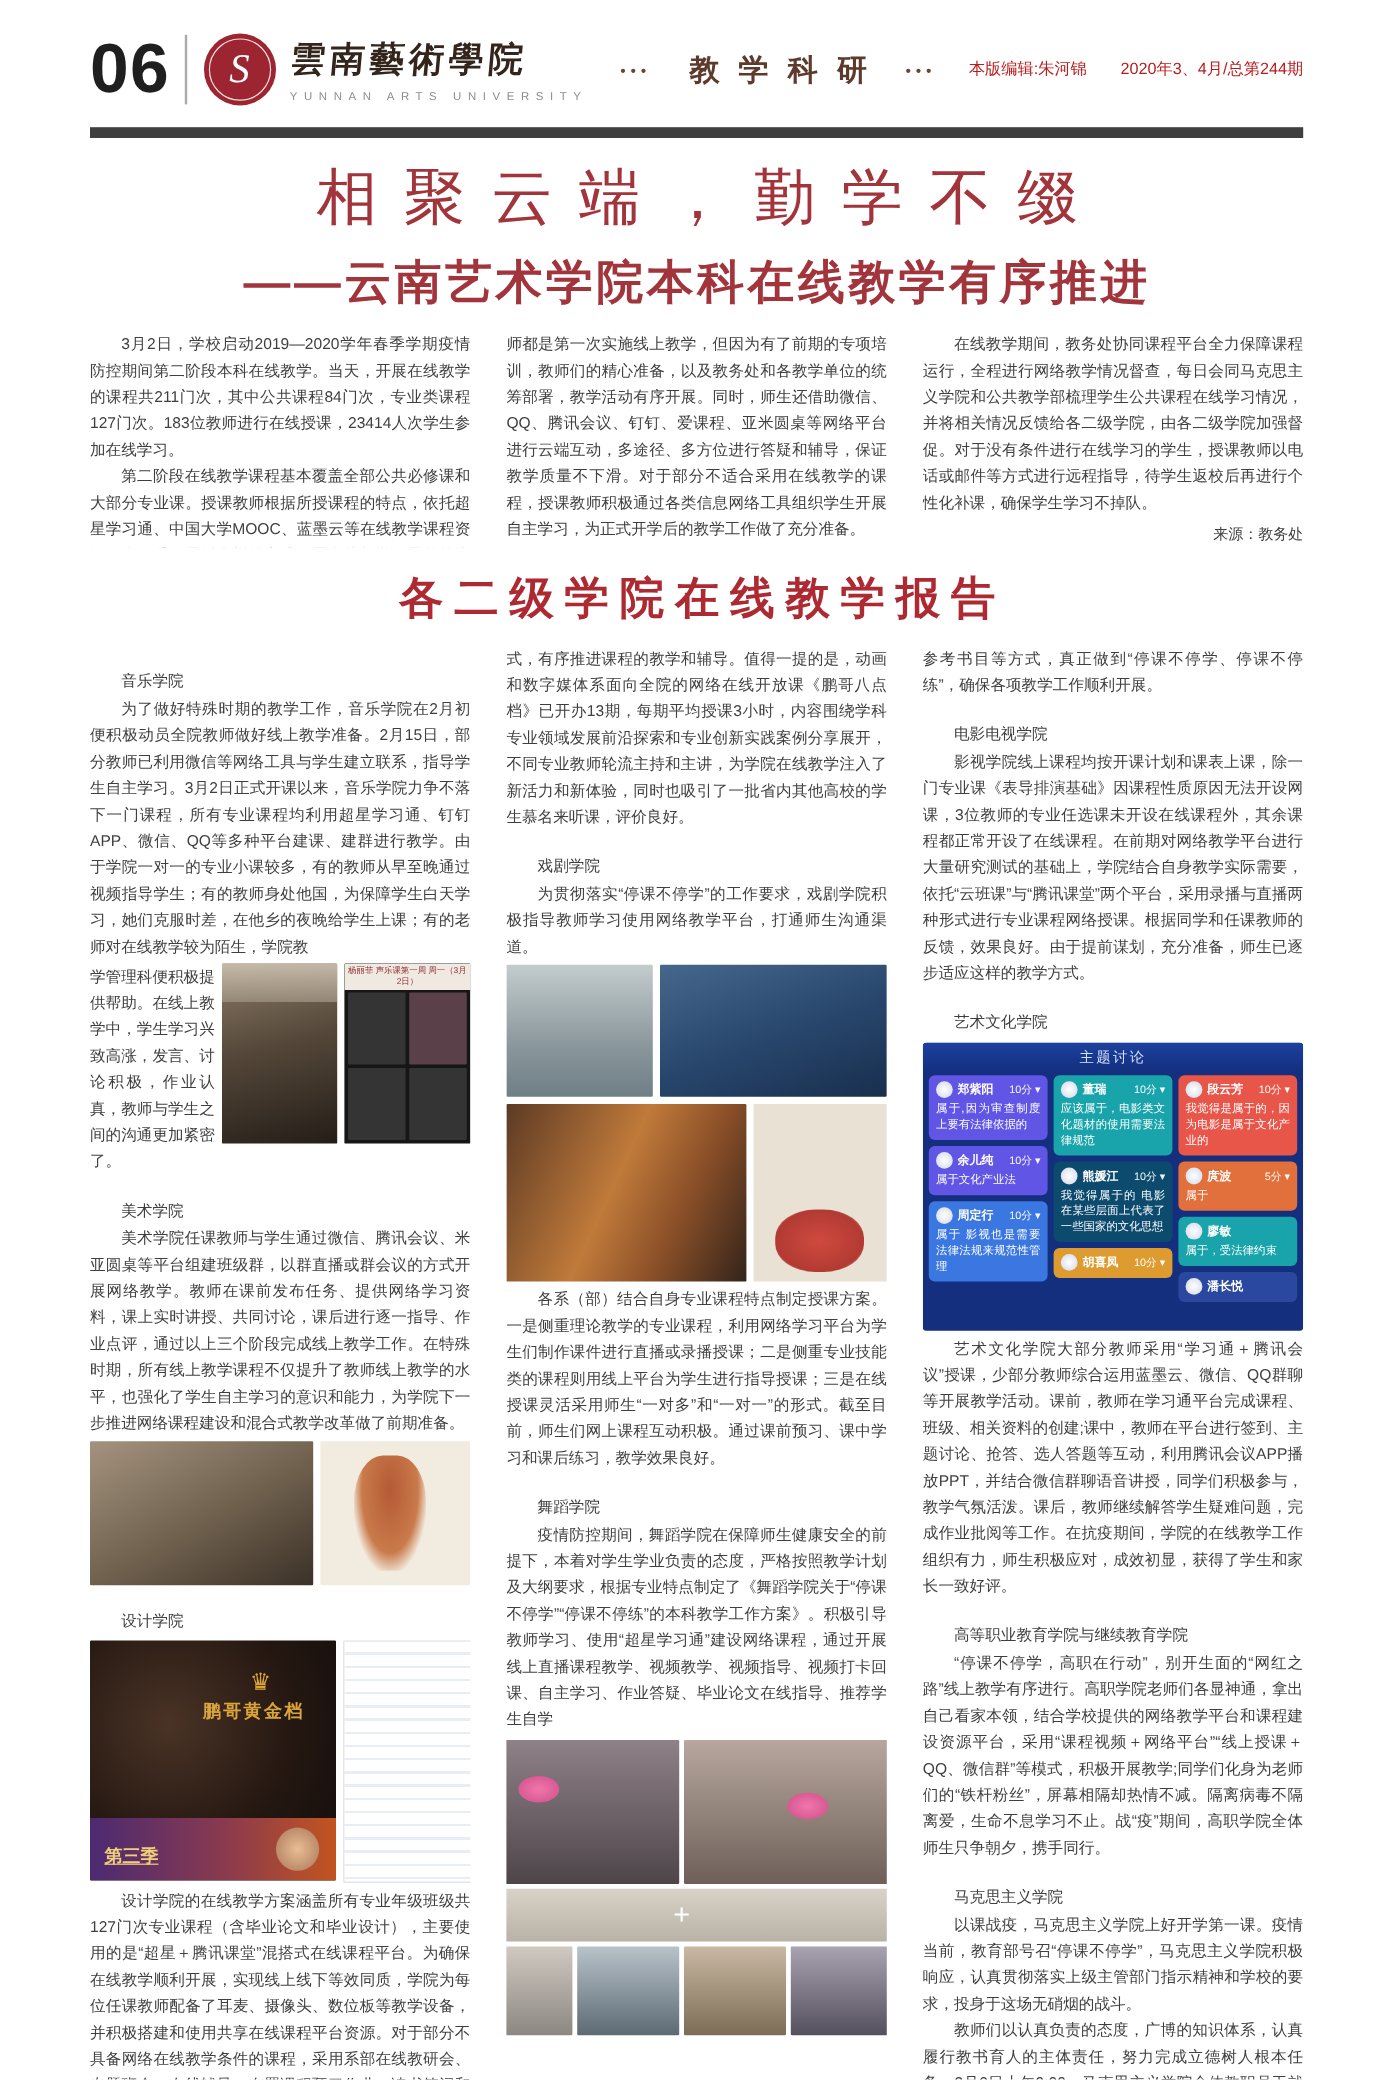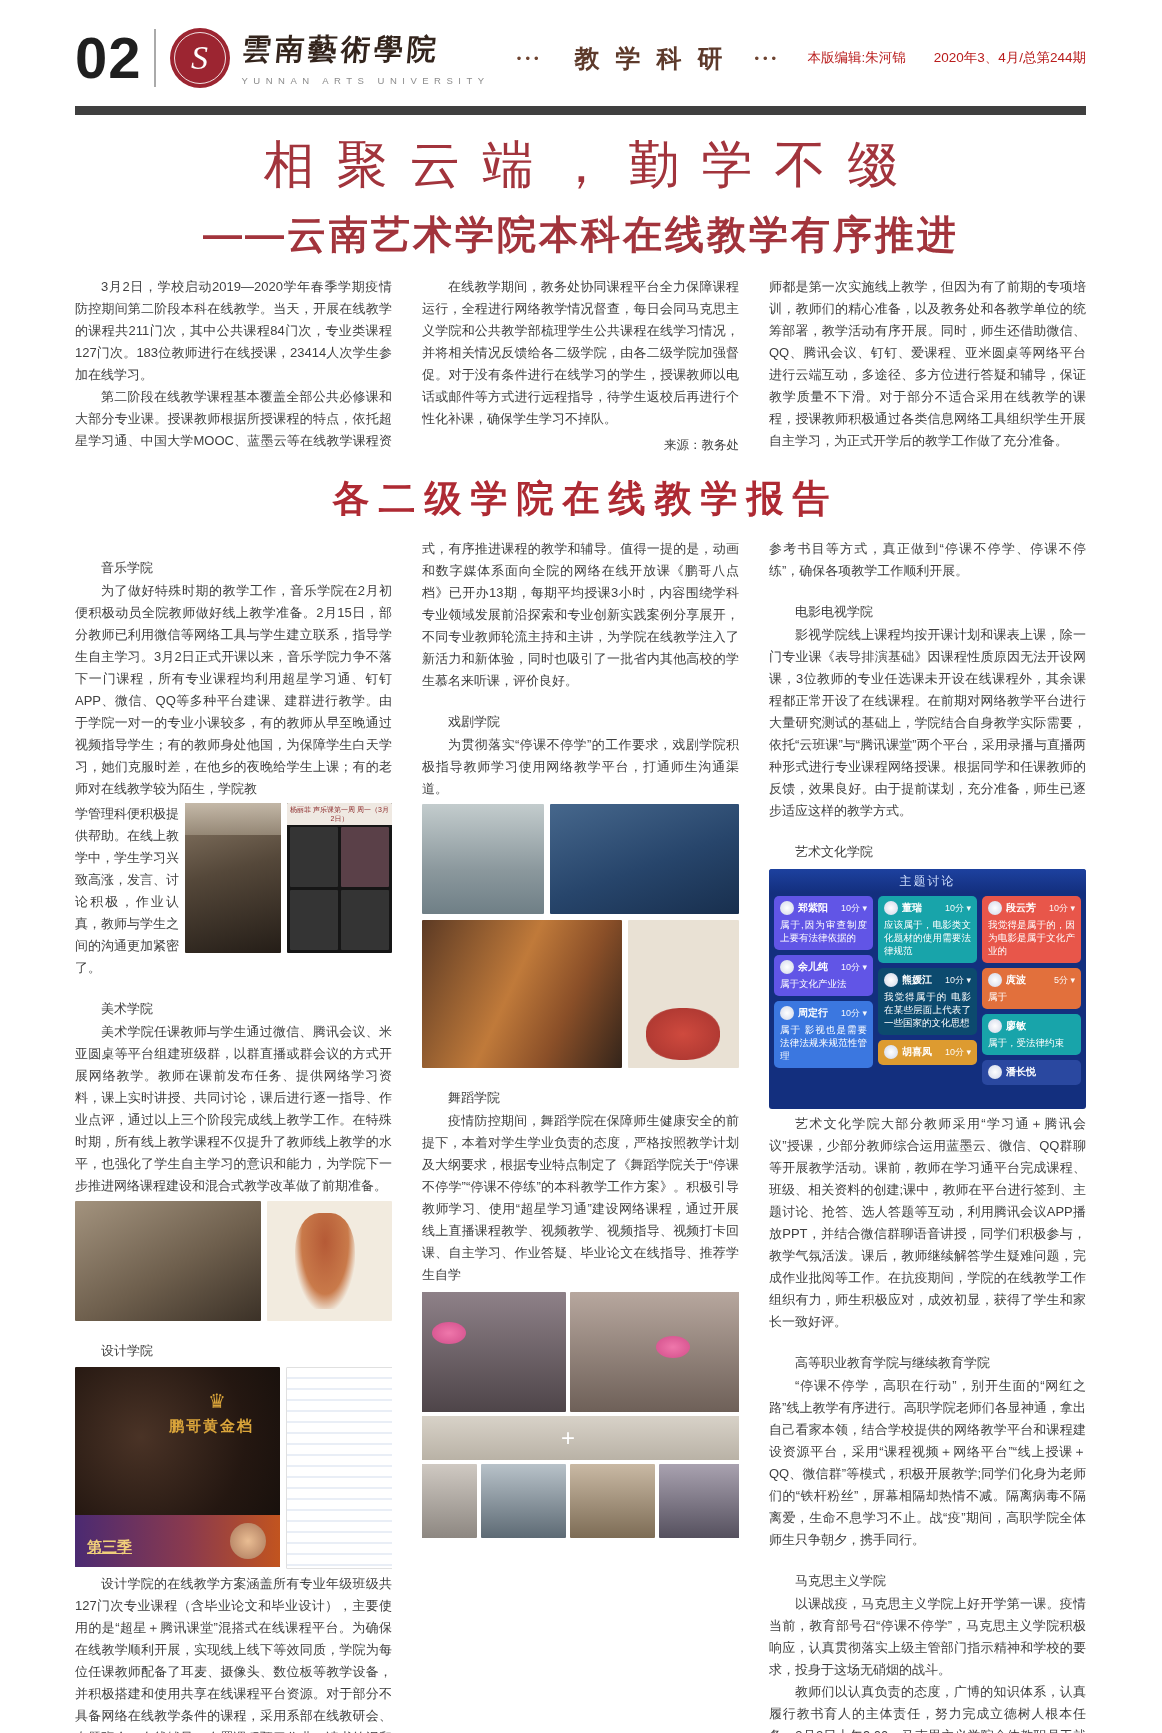--- a/index.html
+++ b/index.html
@@ -99,21 +99,21 @@
   .c-purple{background:#6155e6}.c-teal{background:#18a4aa}.c-green{background:#0c4a6e}
   .c-red{background:#e8564a}.c-orange{background:#e2703c}.c-blue{background:#3b77e0}
   .c-amber{background:#dd9b30}.c-dark{background:#2a48a0}
 </style>
 </head>
 <body>
 
 <div>
 
   <div class="masthead">
-    <div class="pageno">02</div>
+    <div class="pageno">06</div>
     <div class="vline"></div>
     <div class="seal">
       <span class="ring"></span>
       <span class="glyph">S</span>
     </div>
     <div class="logotext">
       <div class="logo-cn">雲南藝術學院</div>
       <div class="logo-en">YUNNAN ARTS UNIVERSITY</div>
     </div>
     <div class="sectitle">
@@ -132,25 +132,25 @@
     <div class="h1a">相聚云端，勤学不缀</div>
     <div class="h1b">——云南艺术学院本科在线教学有序推进</div>
   </div>
 
   <div class="cols top-article">
     <div class="col">
       <p class="ind">3月2日，学校启动2019—2020学年春季学期疫情防控期间第二阶段本科在线教学。当天，开展在线教学的课程共211门次，其中公共课程84门次，专业类课程127门次。183位教师进行在线授课，23414人次学生参加在线学习。</p>
       <p class="ind">第二阶段在线教学课程基本覆盖全部公共必修课和大部分专业课。授课教师根据所授课程的特点，依托超星学习通、中国大学MOOC、蓝墨云等在线教学课程资源平台，采用灵活多样的方式开展在线教学。虽然绝大多数教</p>
     </div>
     <div class="col">
+      <p>师都是第一次实施线上教学，但因为有了前期的专项培训，教师们的精心准备，以及教务处和各教学单位的统筹部署，教学活动有序开展。同时，师生还借助微信、QQ、腾讯会议、钉钉、爱课程、亚米圆桌等网络平台进行云端互动，多途径、多方位进行答疑和辅导，保证教学质量不下滑。对于部分不适合采用在线教学的课程，授课教师积极通过各类信息网络工具组织学生开展自主学习，为正式开学后的教学工作做了充分准备。</p>
+    </div>
+    <div class="col">
       <p class="ind">在线教学期间，教务处协同课程平台全力保障课程运行，全程进行网络教学情况督查，每日会同马克思主义学院和公共教学部梳理学生公共课程在线学习情况，并将相关情况反馈给各二级学院，由各二级学院加强督促。对于没有条件进行在线学习的学生，授课教师以电话或邮件等方式进行远程指导，待学生返校后再进行个性化补课，确保学生学习不掉队。</p>
       <p class="source">来源：教务处</p>
-    </div>
-    <div class="col">
-      <p>师都是第一次实施线上教学，但因为有了前期的专项培训，教师们的精心准备，以及教务处和各教学单位的统筹部署，教学活动有序开展。同时，师生还借助微信、QQ、腾讯会议、钉钉、爱课程、亚米圆桌等网络平台进行云端互动，多途径、多方位进行答疑和辅导，保证教学质量不下滑。对于部分不适合采用在线教学的课程，授课教师积极通过各类信息网络工具组织学生开展自主学习，为正式开学后的教学工作做了充分准备。</p>
     </div>
   </div>
 
   <h2 class="report-title">各二级学院在线教学报告</h2>
 
   <div class="cols report">
 
     <div class="col">
       <div class="sec-head">音乐学院</div>
       <p class="ind">为了做好特殊时期的教学工作，音乐学院在2月初便积极动员全院教师做好线上教学准备。2月15日，部分教师已利用微信等网络工具与学生建立联系，指导学生自主学习。3月2日正式开课以来，音乐学院力争不落下一门课程，所有专业课程均利用超星学习通、钉钉APP、微信、QQ等多种平台建课、建群进行教学。由于学院一对一的专业小课较多，有的教师从早至晚通过视频指导学生；有的教师身处他国，为保障学生白天学习，她们克服时差，在他乡的夜晚给学生上课；有的老师对在线教学较为陌生，学院教</p>
@@ -198,20 +198,21 @@
       <div class="sec-head">戏剧学院</div>
       <p class="ind">为贯彻落实“停课不停学”的工作要求，戏剧学院积极指导教师学习使用网络教学平台，打通师生沟通渠道。</p>
       <div class="drama-photos">
         <div class="photo ph-nurse"></div>
         <div class="photo ph-medic"></div>
         <div class="photo ph-paint"></div>
         <div class="photo ph-elder">
           <div class="scarf"></div>
         </div>
       </div>
+      <p class="ind">各系（部）结合自身专业课程特点制定授课方案。一是侧重理论教学的专业课程，利用网络学习平台为学生们制作课件进行直播或录播授课；二是侧重专业技能类的课程则用线上平台为学生进行指导授课；三是在线授课灵活采用师生“一对多”和“一对一”的形式。截至目前，师生们网上课程互动积极。通过课前预习、课中学习和课后练习，教学效果良好。</p>
       <div class="sec-head">舞蹈学院</div>
       <p class="ind">疫情防控期间，舞蹈学院在保障师生健康安全的前提下，本着对学生学业负责的态度，严格按照教学计划及大纲要求，根据专业特点制定了《舞蹈学院关于“停课不停学”“停课不停练”的本科教学工作方案》。积极引导教师学习、使用“超星学习通”建设网络课程，通过开展线上直播课程教学、视频教学、视频指导、视频打卡回课、自主学习、作业答疑、毕业论文在线指导、推荐学生自学</p>
       <div class="dance-collage">
         <div class="dtile d1">
             <span class="fan"></span>
           </div>
         <div class="dtile d2">
             <span class="fan"></span>
           </div>
         <div class="dtile dwide">

